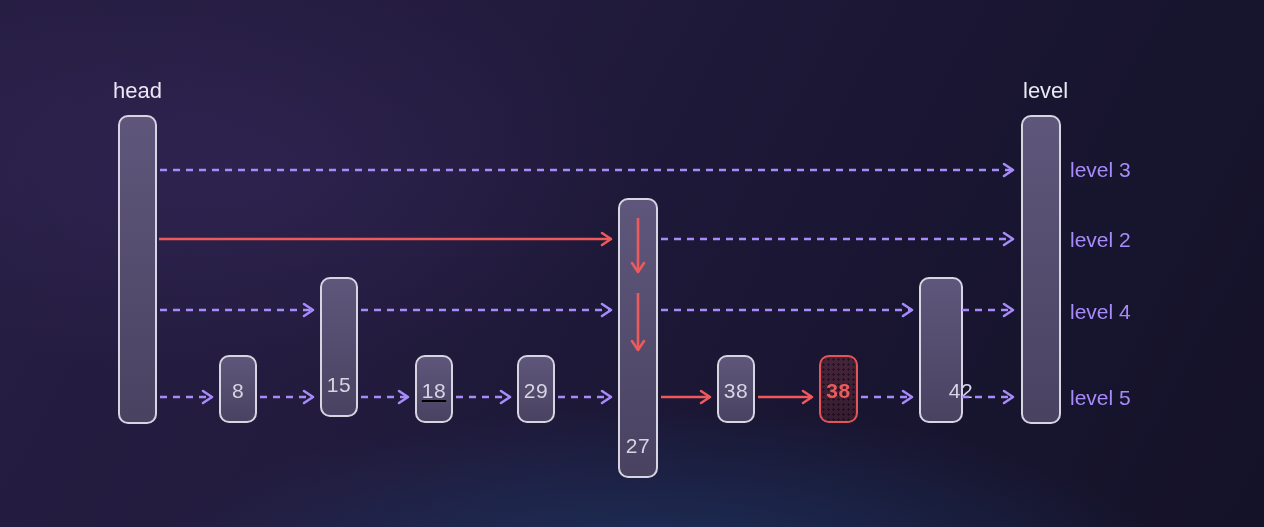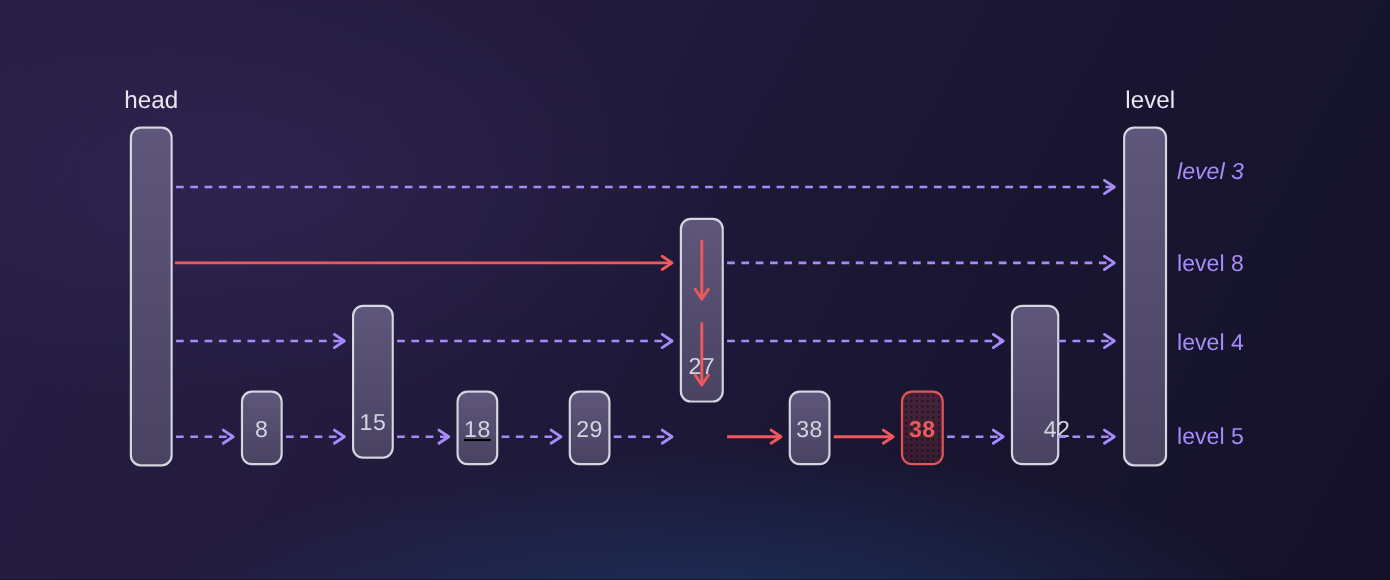--- a/index.html
+++ b/index.html
@@ -48,41 +48,41 @@
   }
 </style>
 </head>
 <body>
 
 <div class="stage">
 
   <div class="col-label" style="left:113px;top:78px;">head</div>
   <div class="col-label" style="left:1023px;top:78px;">level</div>
 
-  <div class="level-label" style="top:144px;font-style:italic;">level 3</div>
-  <div class="level-label" style="top:227px;">level 8</div>
+  <div class="level-label" style="top:157px;">level 3</div>
+  <div class="level-label" style="top:227px;">level 2</div>
   <div class="level-label" style="top:299px;">level 4</div>
   <div class="level-label" style="top:385px;">level 5</div>
 
   <div class="node" style="left:118px;top:115px;width:39px;height:309px;"></div>
   <div class="node" style="left:1021px;top:115px;width:40px;height:309px;"></div>
 
   <div class="node" style="left:219px;top:355px;width:38px;height:68px;">
     <span class="value">8</span>
   </div>
   <div class="node" style="left:320px;top:277px;width:38px;height:140px;">
     <span class="value">15</span>
   </div>
   <div class="node" style="left:415px;top:355px;width:38px;height:68px;text-decoration:underline;">
     <span class="value">18</span>
   </div>
   <div class="node" style="left:517px;top:355px;width:38px;height:68px;">
     <span class="value">29</span>
   </div>
-  <div class="node" style="left:618px;top:198px;width:40px;height:168px;">
+  <div class="node" style="left:618px;top:198px;width:40px;height:280px;">
     <span class="value">27</span>
   </div>
   <div class="node" style="left:717px;top:355px;width:38px;height:68px;">
     <span class="value">38</span>
   </div>
   <div class="node highlight" style="left:819px;top:355px;width:39px;height:68px;">
     <span class="value">38</span>
   </div>
   <div class="node" style="left:919px;top:277px;width:40px;height:146px;padding-left:40px;">
     <span class="value">42</span>

